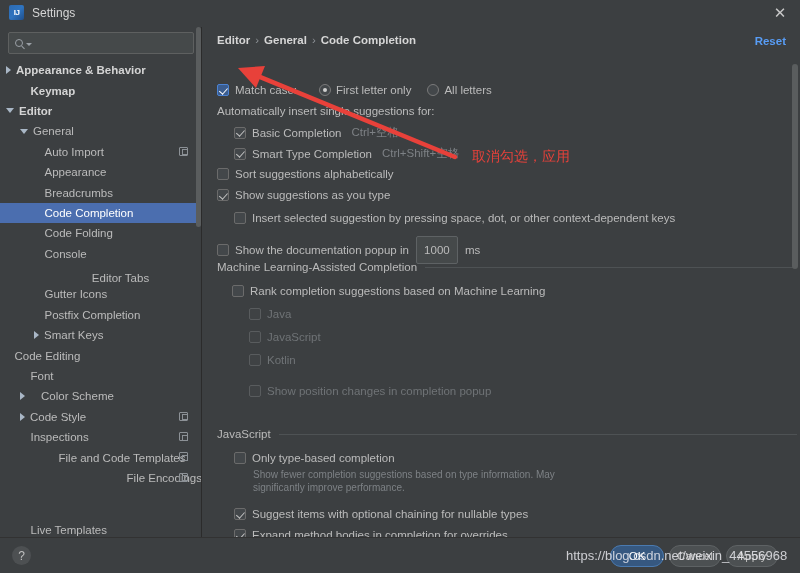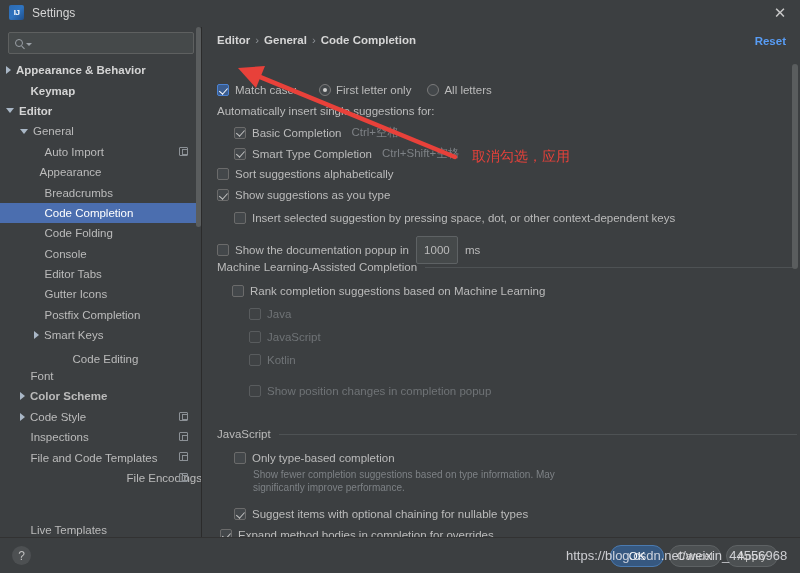--- a/index.html
+++ b/index.html
@@ -265,77 +265,77 @@
           <span class="tree-arrow open"></span>
           <span class="tree-label" style="margin-left: 5px;">General</span>
         </div>
         <div class="tree-row" style="padding-left: 34px;">
           <span class="tree-arrow none"></span>
           <span class="tree-label" style="margin-left: 5px;">Auto Import</span>
           <span class="cfg-icon"></span>
         </div>
         <div class="tree-row" style="padding-left: 34px;">
           <span class="tree-arrow none"></span>
-          <span class="tree-label" style="">Appearance</span>
+          <span class="tree-label" style="margin-left: 5px;">Appearance</span>
         </div>
         <div class="tree-row" style="padding-left: 34px;">
           <span class="tree-arrow none"></span>
           <span class="tree-label" style="margin-left: 5px;">Breadcrumbs</span>
         </div>
         <div class="tree-row selected" style="padding-left: 34px;">
           <span class="tree-arrow none"></span>
           <span class="tree-label" style="margin-left: 5px;">Code Completion</span>
         </div>
         <div class="tree-row" style="padding-left: 34px;">
           <span class="tree-arrow none"></span>
           <span class="tree-label" style="margin-left: 5px;">Code Folding</span>
         </div>
         <div class="tree-row" style="padding-left: 34px;">
           <span class="tree-arrow none"></span>
           <span class="tree-label" style="margin-left: 5px;">Console</span>
         </div>
-        <div class="tree-row" style="padding-left: 34px;">
+        <div class="tree-row" style="padding-left: 34px; flex-direction: column;">
           <span class="tree-arrow none"></span>
           <span class="tree-label" style="margin-left: 5px;">Editor Tabs</span>
         </div>
         <div class="tree-row" style="padding-left: 34px;">
           <span class="tree-arrow none"></span>
           <span class="tree-label" style="margin-left: 5px;">Gutter Icons</span>
         </div>
         <div class="tree-row" style="padding-left: 34px;">
           <span class="tree-arrow none"></span>
           <span class="tree-label" style="margin-left: 5px;">Postfix Completion</span>
         </div>
         <div class="tree-row" style="padding-left: 34px;">
           <span class="tree-arrow"></span>
           <span class="tree-label" style="margin-left: 5px;">Smart Keys</span>
         </div>
-        <div class="tree-row" style="padding-left: 4px; flex-direction: column;">
+        <div class="tree-row" style="padding-left: 4px;">
           <span class="tree-arrow none"></span>
           <span class="tree-label" style="margin-left: 5px;">Code Editing</span>
         </div>
         <div class="tree-row" style="padding-left: 20px;">
           <span class="tree-arrow none"></span>
           <span class="tree-label" style="margin-left: 5px;">Font</span>
         </div>
         <div class="tree-row" style="padding-left: 20px;">
           <span class="tree-arrow"></span>
-          <span class="tree-label" style="margin-left: 5px; font-weight: bold;">Color Scheme</span>
+          <span class="tree-label" style="margin-left: 16px;">Color Scheme</span>
         </div>
         <div class="tree-row" style="padding-left: 20px;">
           <span class="tree-arrow"></span>
           <span class="tree-label" style="margin-left: 5px;">Code Style</span>
           <span class="cfg-icon"></span>
         </div>
         <div class="tree-row" style="padding-left: 20px;">
           <span class="tree-arrow none"></span>
           <span class="tree-label" style="margin-left: 5px;">Inspections</span>
           <span class="cfg-icon"></span>
         </div>
-        <div class="tree-row" style="padding-left: 20px;">
+        <div class="tree-row" style="padding-left: 20px; margin-left: 28px;">
           <span class="tree-arrow none"></span>
           <span class="tree-label" style="margin-left: 5px;">File and Code Templates</span>
           <span class="cfg-icon"></span>
         </div>
         <div class="tree-row" style="padding-left: 20px; justify-content: space-between;">
           <span class="tree-arrow none"></span>
           <span class="tree-label" style="margin-left: 5px;">File Encodings</span>
           <span class="cfg-icon"></span>
         </div>
         <div class="tree-row" style="padding-left: 20px; margin-top: 32px;">
@@ -454,21 +454,21 @@
         <span class="cb"></span>
         <span class="lbl">Only type-based completion</span>
       </div>
       <div class="desc" style="left:51px; top:414px;">Show fewer completion suggestions based on type information. May</div>
       <div class="desc" style="left:51px; top:427px;">significantly improve performance.</div>
 
       <div class="row" style="left:32px; top:454px;">
         <span class="cb checked"></span>
         <span class="lbl">Suggest items with optional chaining for nullable types</span>
       </div>
-      <div class="row" style="left:18px; top:475px;">
+      <div class="row" style="left:32px; top:475px;">
         <span class="cb checked"></span>
         <span class="lbl">Expand method bodies in completion for overrides</span>
       </div>
 
       <div class="main-scroll"></div>
     </div>
   </div>
 
   <div class="bottom">
     <div class="help-btn">?</div>

